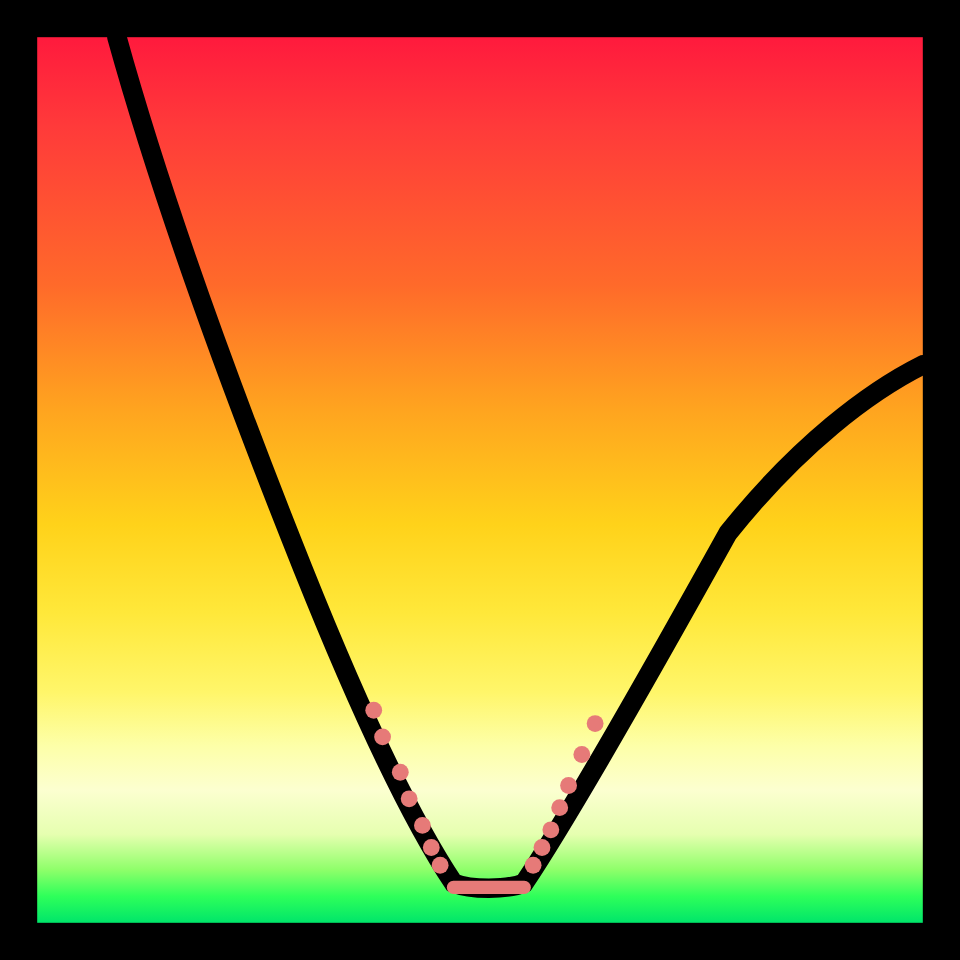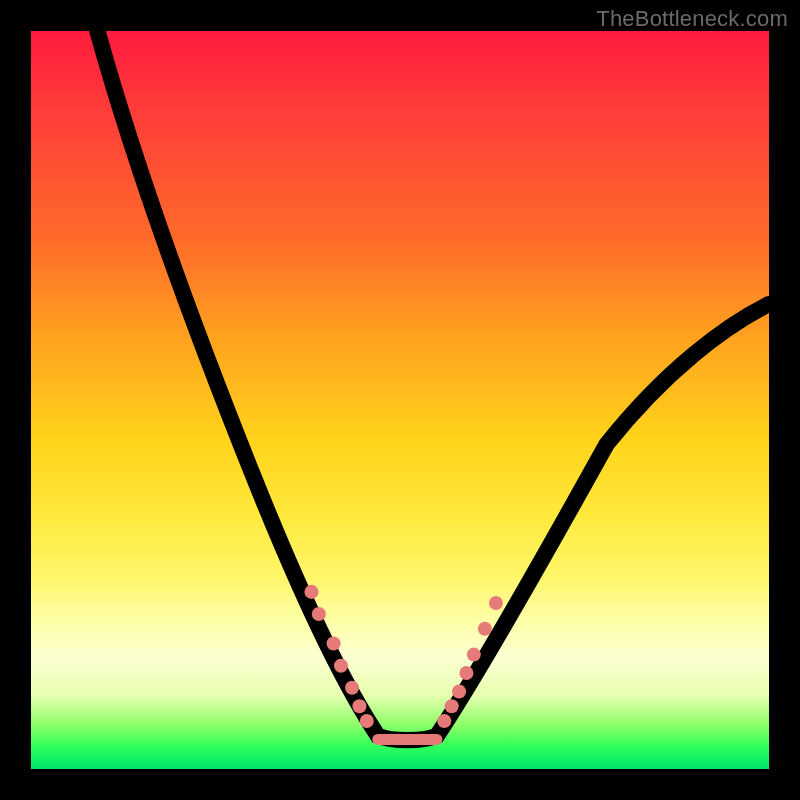--- a/index.html
+++ b/index.html
@@ -107,14 +107,13 @@
         <circle class="dot" cx="58" cy="89.5" r="0.95"></circle>
         <circle class="dot" cx="59" cy="87" r="0.95"></circle>
         <circle class="dot" cx="60" cy="84.5" r="0.95"></circle>
         <circle class="dot" cx="61.5" cy="81" r="0.95"></circle>
         <circle class="dot" cx="63" cy="77.5" r="0.95"></circle>
       </g>
     </svg>
 
   </div>
 
-  <div class="watermark">TheBottleneck.com</div>
 </div>
 
 </body></html>

